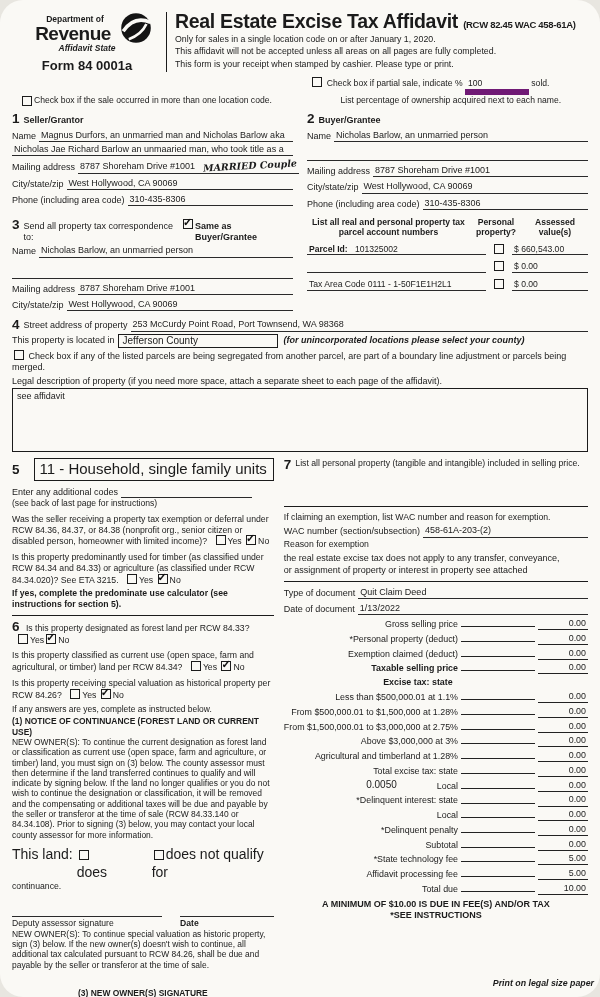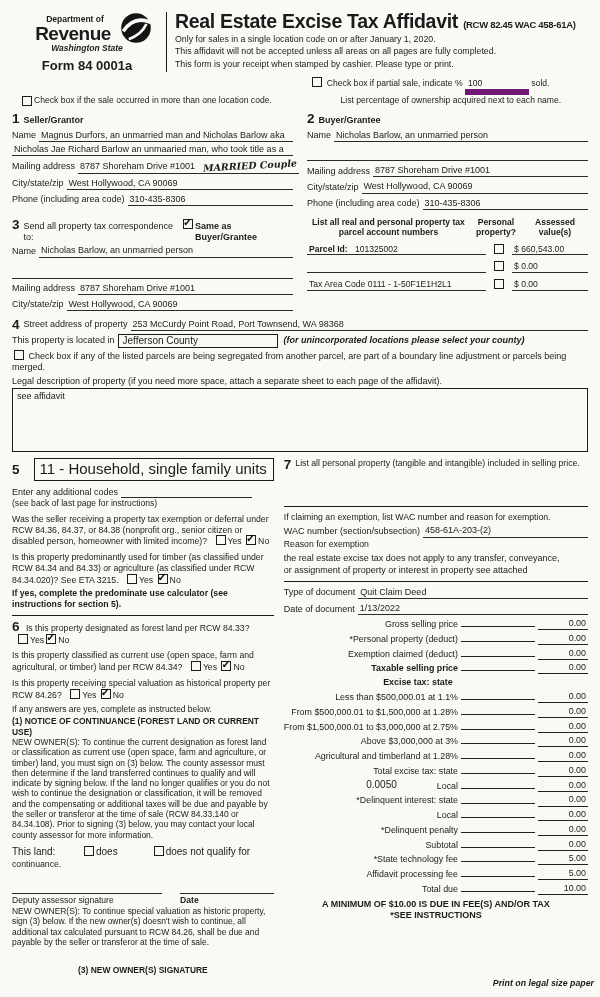--- a/index.html
+++ b/index.html
@@ -1,19 +1,19 @@
 <!DOCTYPE html>
 <html><head>
 <meta charset="utf-8">
 <style>
   html,body{margin:0;padding:0;background:#e8e6e0;}
   .page{
     width:600px;height:997px;margin:0 auto;background:#faf9f5;color:#1b1b1b;
     font-family:"Liberation Sans",sans-serif;font-size:9px;line-height:1.25;
-    box-sizing:border-box;padding:10px 12px 4px 12px;position:relative;overflow:hidden;
+    box-sizing:border-box;padding:10px 12px 4px 12px;position:relative;overflow:hidden;border-radius:23px;
   }
   b,.b{font-weight:bold}
   .it{font-style:italic}
   .row{display:flex;align-items:flex-end}
   .lbl{white-space:nowrap;margin-right:3px}
   .fl{border-bottom:1px solid #2a2a2a;flex:1;padding:0 2px;min-height:10px;white-space:nowrap;overflow:visible}
   .cb{display:inline-block;width:8px;height:8px;border:1.3px solid #1b1b1b;vertical-align:-1px;position:relative;margin:0 2px;flex:none}
   .cb.checked::after{content:"✓";position:absolute;top:-4px;left:-1px;font-size:11px;font-weight:bold;color:#111}
   .secnum{font-weight:bold;font-size:13.5px;margin-right:4px;line-height:1}
   .sectitle{font-weight:bold}
@@ -31,21 +31,21 @@
   .titlesuf{font-size:9.5px;font-weight:bold}
   .subs{font-size:8.8px;margin-top:2px}
   .topchecks{display:flex;margin-top:3px;font-size:8.6px}
   .tc-l{width:48%;display:flex;align-items:flex-end;padding-left:8px}
   .tc-r{flex:1;padding-left:14px}
   .pctfill{display:inline-block;border-bottom:6px solid #701a75;min-width:58px;padding:0 3px}
   
   .cols2{display:flex;gap:14px;margin-top:6px}
   .col{flex:1;min-width:0}
   .sechead{display:flex;align-items:baseline;margin-bottom:2px}
-  .frow{display:flex;align-items:center;margin-top:4px}
+  .frow{display:flex;align-items:flex-end;margin-top:4px}
   .hand{font-family:"DejaVu Serif",serif;font-style:italic;font-size:9.5px;transform:rotate(-3deg);display:inline-block;font-weight:bold}
   
   .ptable{font-size:8.6px}
   .phead{display:flex;font-weight:bold;text-align:center;line-height:1.15}
   .prow{display:flex;align-items:flex-end;margin-top:6px}
   .pfill{border-bottom:1px solid #2a2a2a;flex:1;padding:0 2px;white-space:nowrap}
   .pcb{width:26px;text-align:center}
   .pamt{width:72px;border-bottom:1px solid #2a2a2a;padding:0 2px;white-space:nowrap}
   
   .countybox{border:1.4px solid #1b1b1b;padding:0 4px;min-width:150px;display:inline-block;font-size:10px}
@@ -82,21 +82,21 @@
     <div class="hleft">
       <div class="dept">Department of</div>
       <div class="revword">Revenue</div>
       <span class="logo">
         <svg width="32" height="32" viewBox="0 0 40 40">
             <circle cx="20" cy="20" r="18.5" fill="#141414"></circle>
             <path d="M4 24 Q18 4 38 13" stroke="#faf9f5" stroke-width="4.5" fill="none"></path>
             <path d="M11 34 Q27 28 33 15" stroke="#faf9f5" stroke-width="3.4" fill="none"></path>
           </svg>
       </span>
-      <div class="wastate">Washington State</div>
+      <div class="wastate">Affidavit State</div>
       <div class="formno">Form 84 0001a</div>
     </div>
     <div class="vdiv"></div>
     <div class="hright">
       <div class="title"><span>Real Estate Excise Tax Affidavit</span> <span class="titlesuf">(RCW 82.45 WAC 458-61A)</span></div>
       <div class="subs">Only for sales in a single location code on or after January 1, 2020.</div>
       <div class="subs">This affidavit will not be accepted unless all areas on all pages are fully completed.</div>
       <div class="subs">This form is your receipt when stamped by cashier. Please type or print.</div>
     </div>
   </div>
@@ -273,21 +273,21 @@
       </div>
       <div class="q">
         <span>Is this property receiving special valuation as historical property per RCW 84.26?</span>
         <span class="yn"><span class="cb"></span><span>Yes</span> <span class="cb checked"></span><span>No</span></span>
       </div>
 
       <div class="para">If any answers are yes, complete as instructed below.</div>
       <div class="para b" style="margin-top:2px">(1) NOTICE OF CONTINUANCE (FOREST LAND OR CURRENT USE)</div>
       <div class="para" style="margin-top:0">NEW OWNER(S): To continue the current designation as forest land or classification as current use (open space, farm and agriculture, or timber) land, you must sign on (3) below. The county assessor must then determine if the land transferred continues to qualify and will indicate by signing below. If the land no longer qualifies or you do not wish to continue the designation or classification, it will be removed and the compensating or additional taxes will be due and payable by the seller or transferor at the time of sale (RCW 84.33.140 or 84.34.108). Prior to signing (3) below, you may contact your local county assessor for more information.</div>
 
-      <div class="row" style="margin-top:6px;font-size:10px;align-items:flex-start">
+      <div class="row" style="margin-top:6px;font-size:14px;align-items:flex-start">
         <span style="width:70px">This land:</span>
         <span><span class="cb"></span><span>does</span></span>
         <span style="margin-left:34px"><span class="cb"></span><span>does not qualify for</span></span>
       </div>
       <div style="font-size:8.7px">continuance.</div>
 
       <div class="siggrid" style="margin-top:12px">
         <div style="flex:1.6">
           <div class="sigline"></div>
           <div class="siglab">Deputy assessor signature</div>

